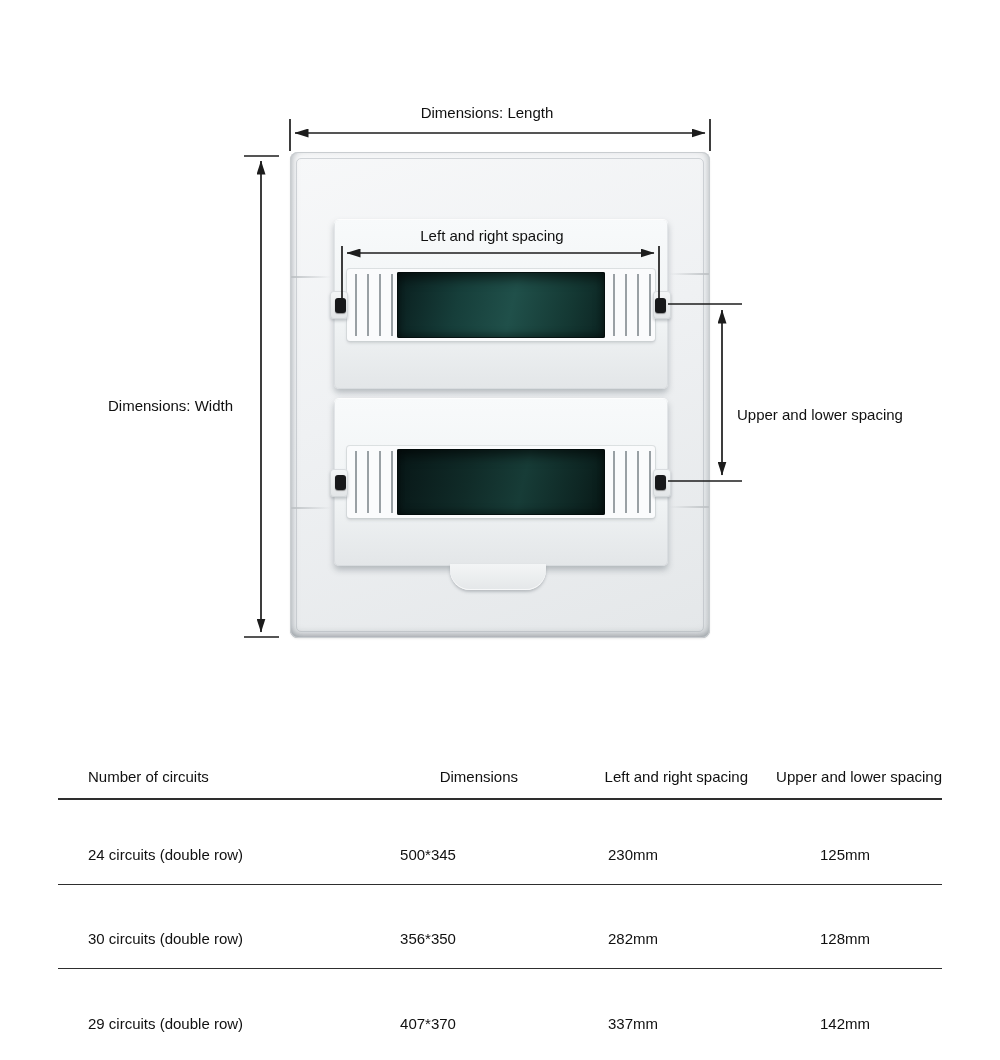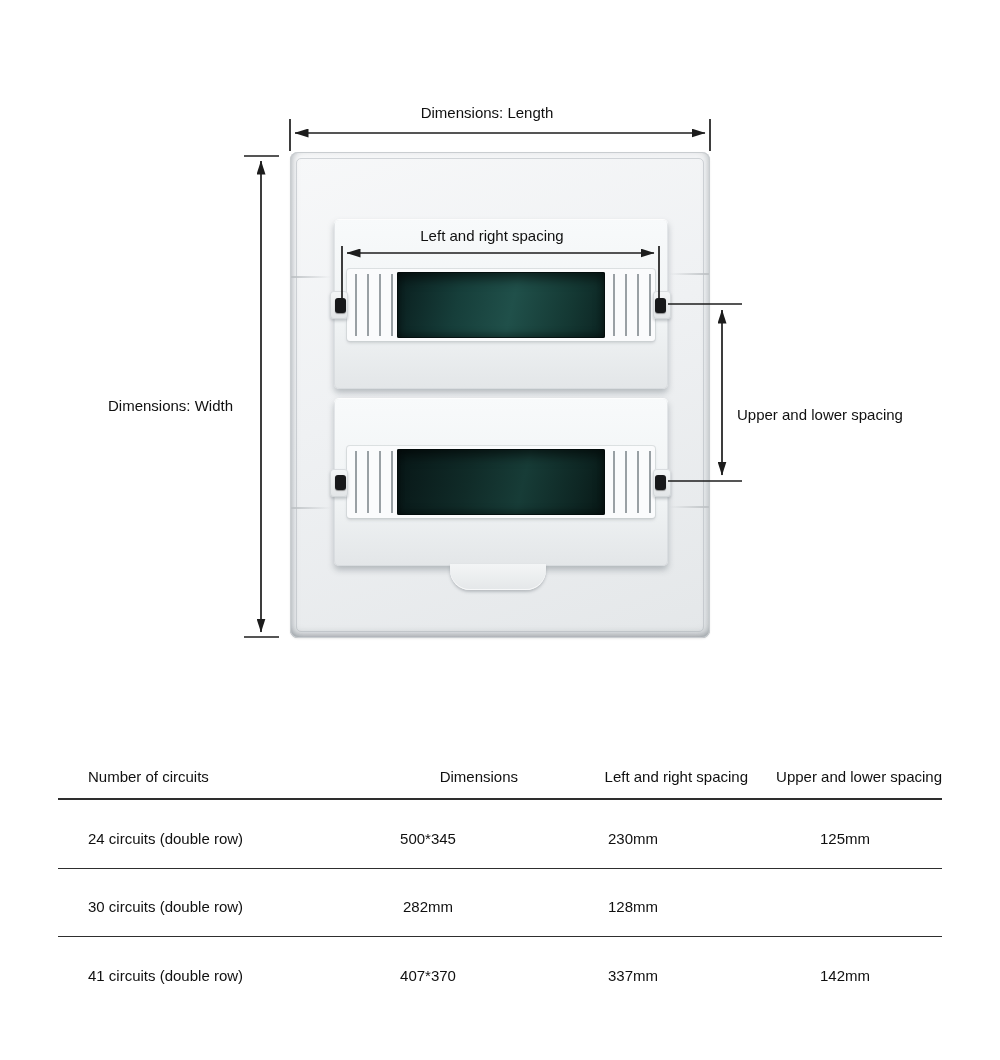--- a/index.html
+++ b/index.html
@@ -84,21 +84,21 @@
   svg.dims line{stroke:currentColor;stroke-width:1.7;}
 
   
   .spec-table{
     left:58px;top:748px;width:884px;font-size:15px;
   }
   .t-row{
     display:grid;grid-template-columns:280px 180px 230px 194px;align-items:center;
   }
   .t-head{height:50px;border-bottom:2px solid var(--c-line,#2e2e2e);}
-  .t-data{height:67.5px;padding-top:0;}
+  .t-data{height:67.5px;padding-top:16px;}
   .t-data .cell{padding-top:9px;}
   .t-head .cell{padding-top:6px;text-align:right;}
   .t-data.mid{border-bottom:1.5px solid var(--c-line,#2e2e2e);}
   .cell{text-align:center;white-space:nowrap;}
   .cell.c1{text-align:left;padding-left:30px;}
 </style>
 </head>
 <body>
 
 <div class="abs" style="left:0;top:0;width:1000px;height:700px;">
@@ -189,23 +189,24 @@
 
   <div class="t-row t-data mid">
     <div class="cell c1">24 circuits (double row)</div>
     <div class="cell">500*345</div>
     <div class="cell">230mm</div>
     <div class="cell">125mm</div>
   </div>
 
   <div class="t-row t-data mid">
     <div class="cell c1">30 circuits (double row)</div>
+    <div class="cell">356*350</div>
     <div class="cell">282mm</div>
     <div class="cell">128mm</div>
   </div>
 
   <div class="t-row t-data">
-    <div class="cell c1">41 circuits (double row)</div>
+    <div class="cell c1">29 circuits (double row)</div>
     <div class="cell">407*370</div>
     <div class="cell">337mm</div>
     <div class="cell">142mm</div>
   </div>
 </div>
 
 </body></html>

